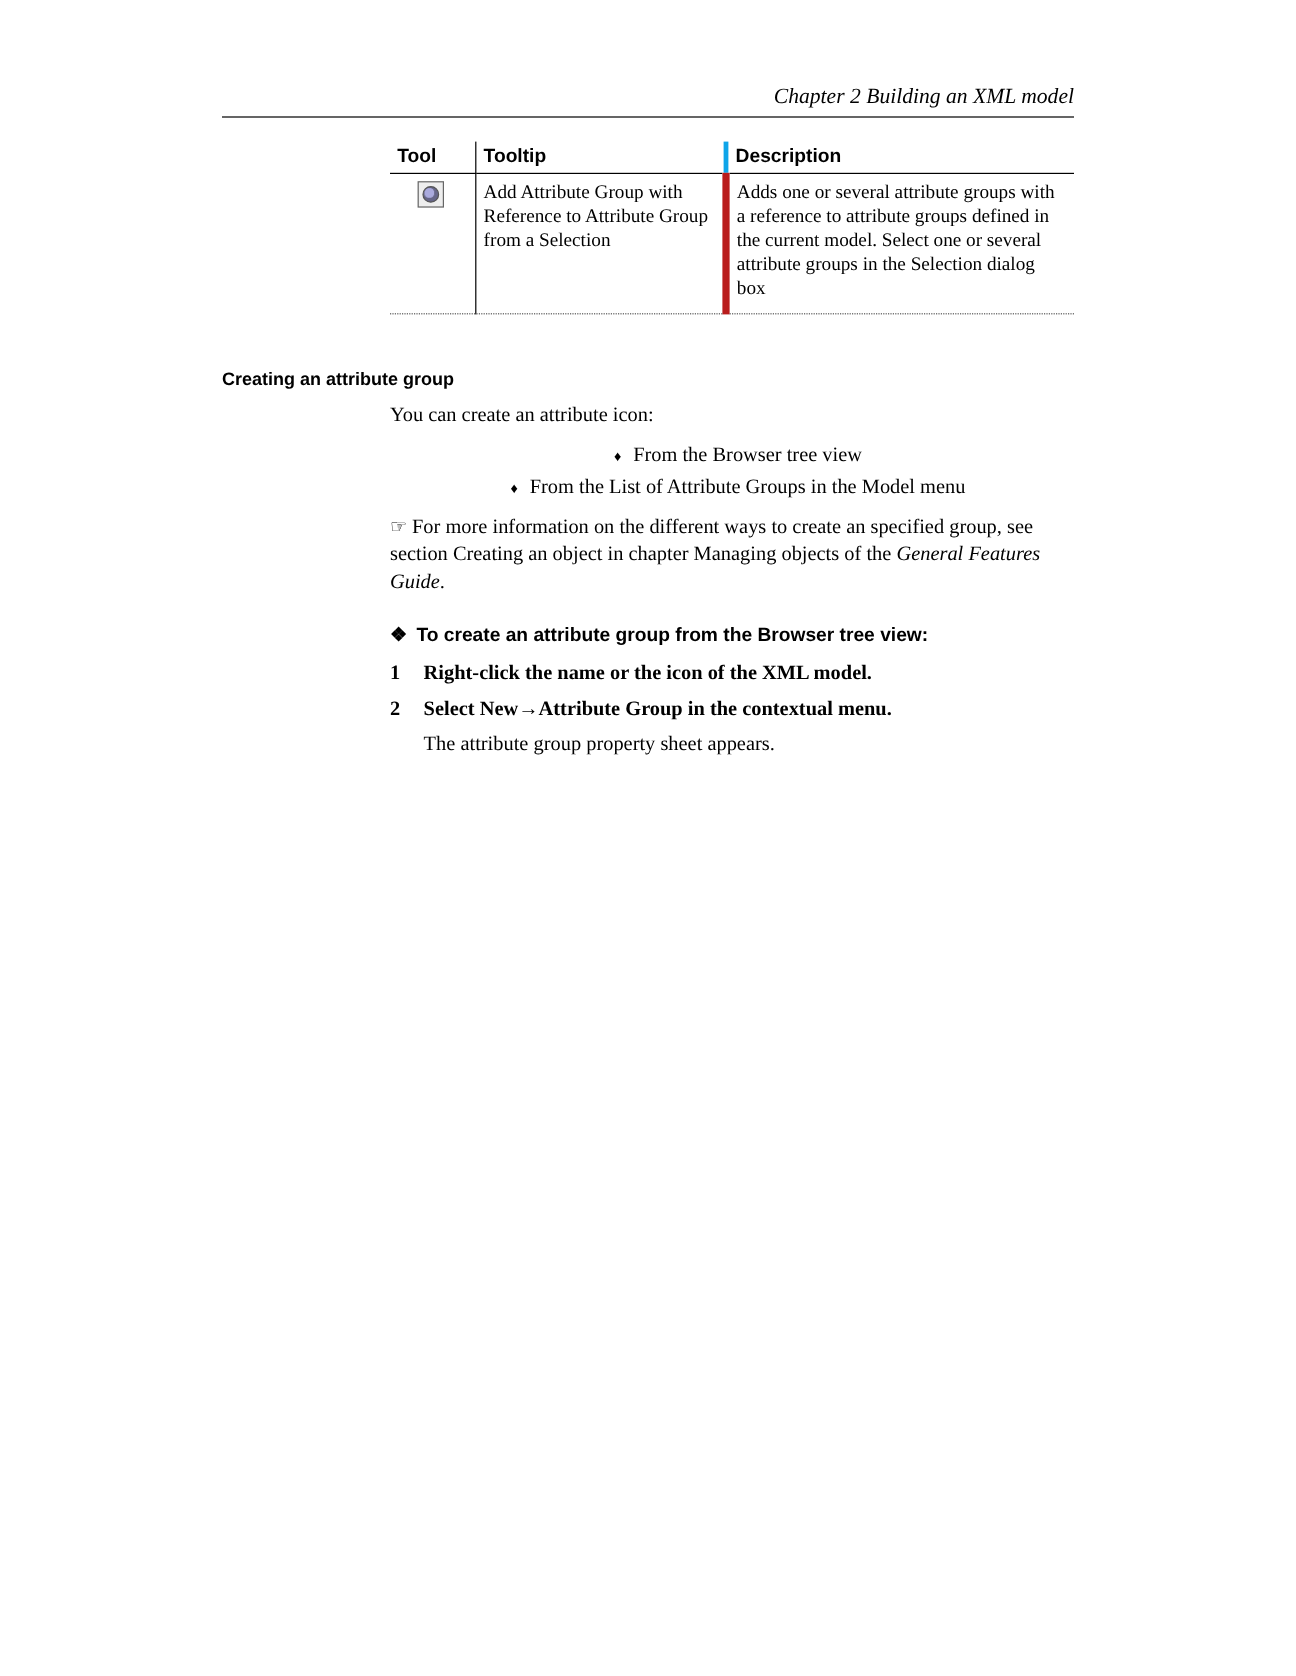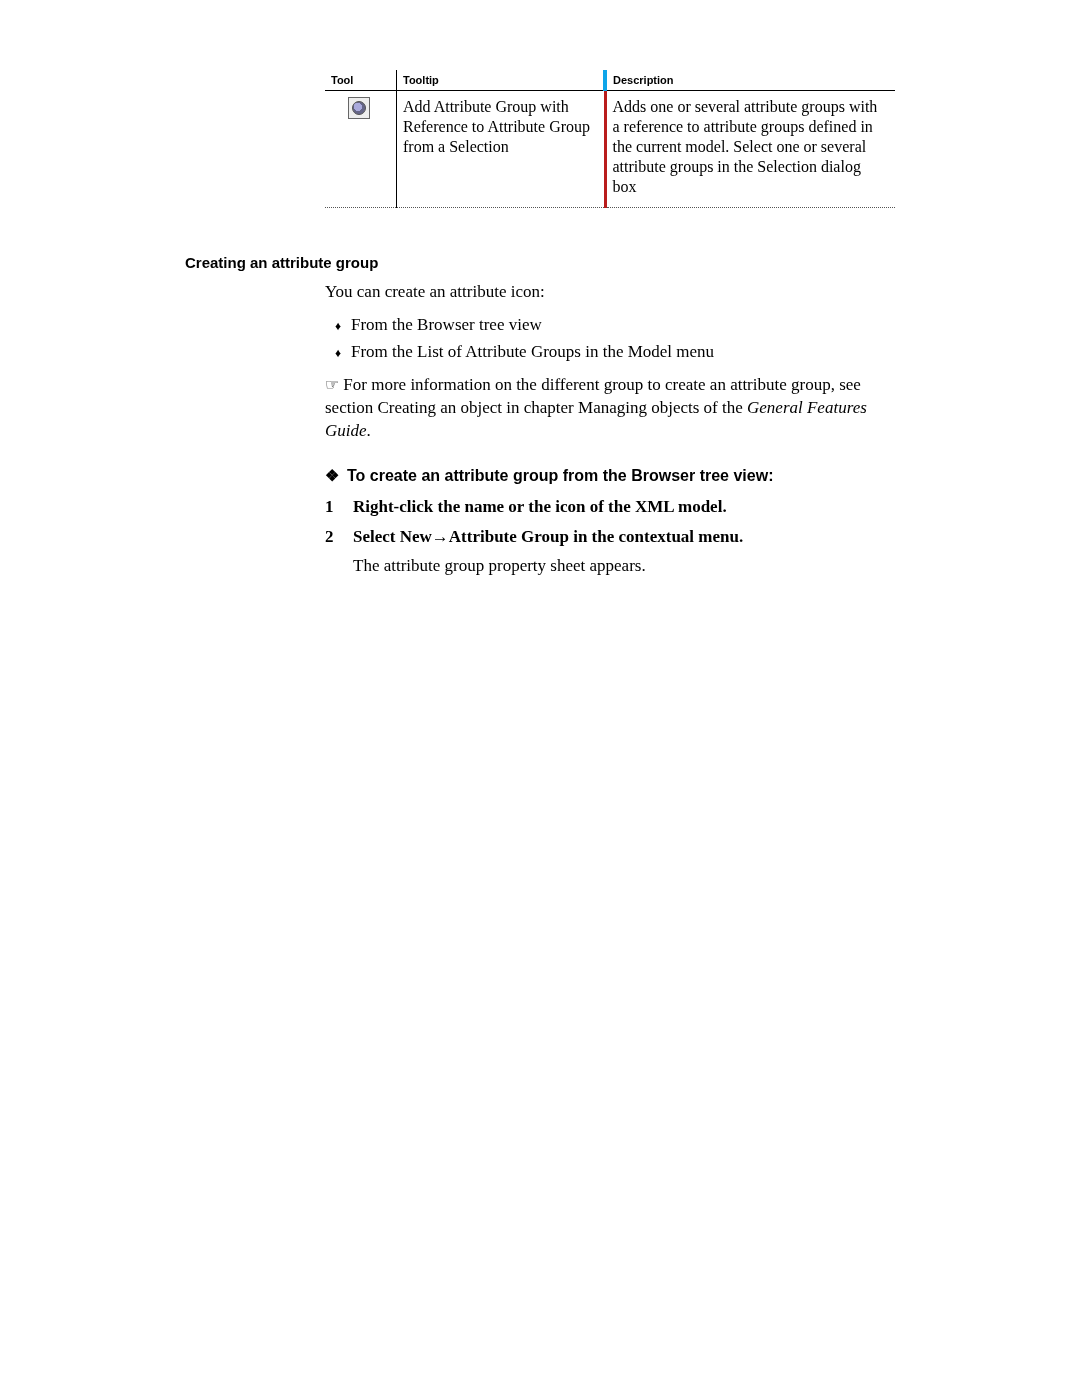--- a/index.html
+++ b/index.html
@@ -26,37 +26,37 @@
     margin-bottom: 20px;
   }
   .tool-table {
     margin-left: 140px;
     border-collapse: collapse;
     width: 570px;
   }
   .tool-table th {
     font-family: Arial, Helvetica, sans-serif;
     font-weight: bold;
-    font-size: 11px;
+    font-size: 16px;
     text-align: left;
     padding: 4px 10px 4px 6px;
     border-bottom: 1px solid #000;
     vertical-align: top;
   }
   .tool-table th.col-tool { width: 55px; border-right: 1px solid #000; }
   .tool-table th.col-tip  { width: 190px; border-right: 4px solid #0ea5e9; }
   .tool-table td {
     font-size: 16px;
     padding: 6px 10px 10px 6px;
     vertical-align: top;
     line-height: 1.25;
   }
   .tool-table tr.row1 td { border-bottom: 1px dotted #555; }
   .tool-table tr td.col-tool { border-right: 1px solid #000; text-align: center; }
-  .tool-table tr td.col-tip  { border-right: 3px solid #b91c1c; margin-left: 47px; }
+  .tool-table tr td.col-tip  { border-right: 6px solid #b91c1c; margin-left: 47px; }
   .tool-table tr.lastrow td { border-bottom: 1px solid #000; }
 
   .icon-box {
     display: inline-block;
     width: 20px; height: 20px;
     border: 1px solid #666;
     background: #eee;
     position: relative;
     vertical-align: middle;
   }
@@ -87,21 +87,21 @@
     list-style: none;
     padding: 0; margin: 4px 0 10px 0;
   }
   ul.diamond li::before {
     content: "♦";
     font-size: 12px;
     display: inline-block;
     width: 26px;
     text-align: center;
   }
-  ul.diamond li { margin: 4px 0; }
+  ul.diamond li { margin: 4px 0; text-align: center; }
 
   .note p { margin: 10px 0; }
   .note .lead::before {
     content: "☞ ";
     font-size: 16px;
   }
   .italic { font-style: italic; }
 
   .subhead {
     font-family: Arial, Helvetica, sans-serif;
@@ -143,20 +143,21 @@
     display: flex;
     justify-content: space-between;
   }
   .footer .pagenum { font-weight: bold; }
 </style>
 </head>
 <body>
 
 <div class="page">
 
+  <div class="chapter-header">Chapter 2  Building an XML model</div>
 
   <table class="tool-table">
     <thead>
       <tr>
         <th class="col-tool">Tool</th>
         <th class="col-tip">Tooltip</th>
         <th class="col-desc">Description</th>
       </tr>
     </thead>
     <tbody>
@@ -175,21 +176,21 @@
   <div class="body-text">
     <p>You can create an attribute icon:</p>
 
     <ul class="diamond">
       <li>From the Browser tree view</li>
       <li>From the List of Attribute Groups in the Model menu</li>
     </ul>
 
     <div class="note">
       <p>
-        <span class="lead"></span><span>For more information on the different group to create an attribute group, see section Creating an object in chapter Managing objects of the </span><span class="italic">General Features Guide</span><span>.</span>
+        <span class="lead"></span><span>For more information on the different ways to create an specified group, see section Creating an object in chapter Managing objects of the </span><span class="italic">General Features Guide</span><span>.</span>
       </p>
     </div>
 
     <div class="subhead">To create an attribute group from the Browser tree view:</div>
 
     <ol class="steps">
       <li>Right-click the name or the icon of the XML model.</li>
       <li>Select New→Attribute Group in the contextual menu.</li>
     </ol>
     <div class="result-line">The attribute group property sheet appears.</div>

